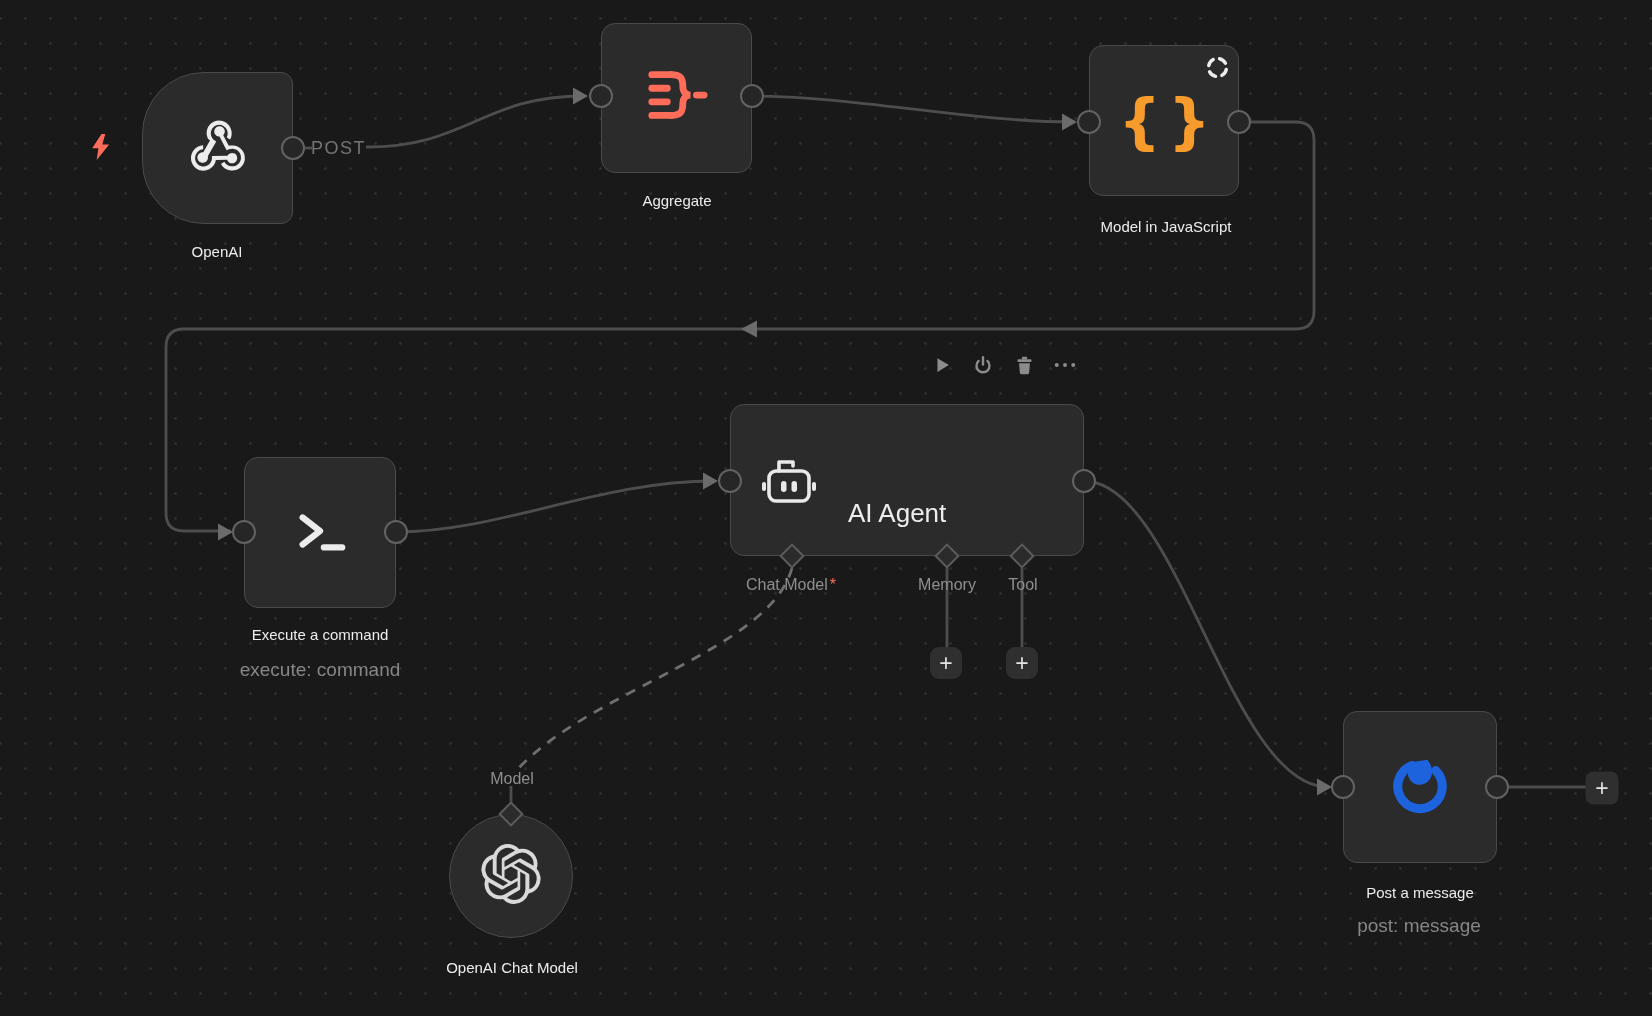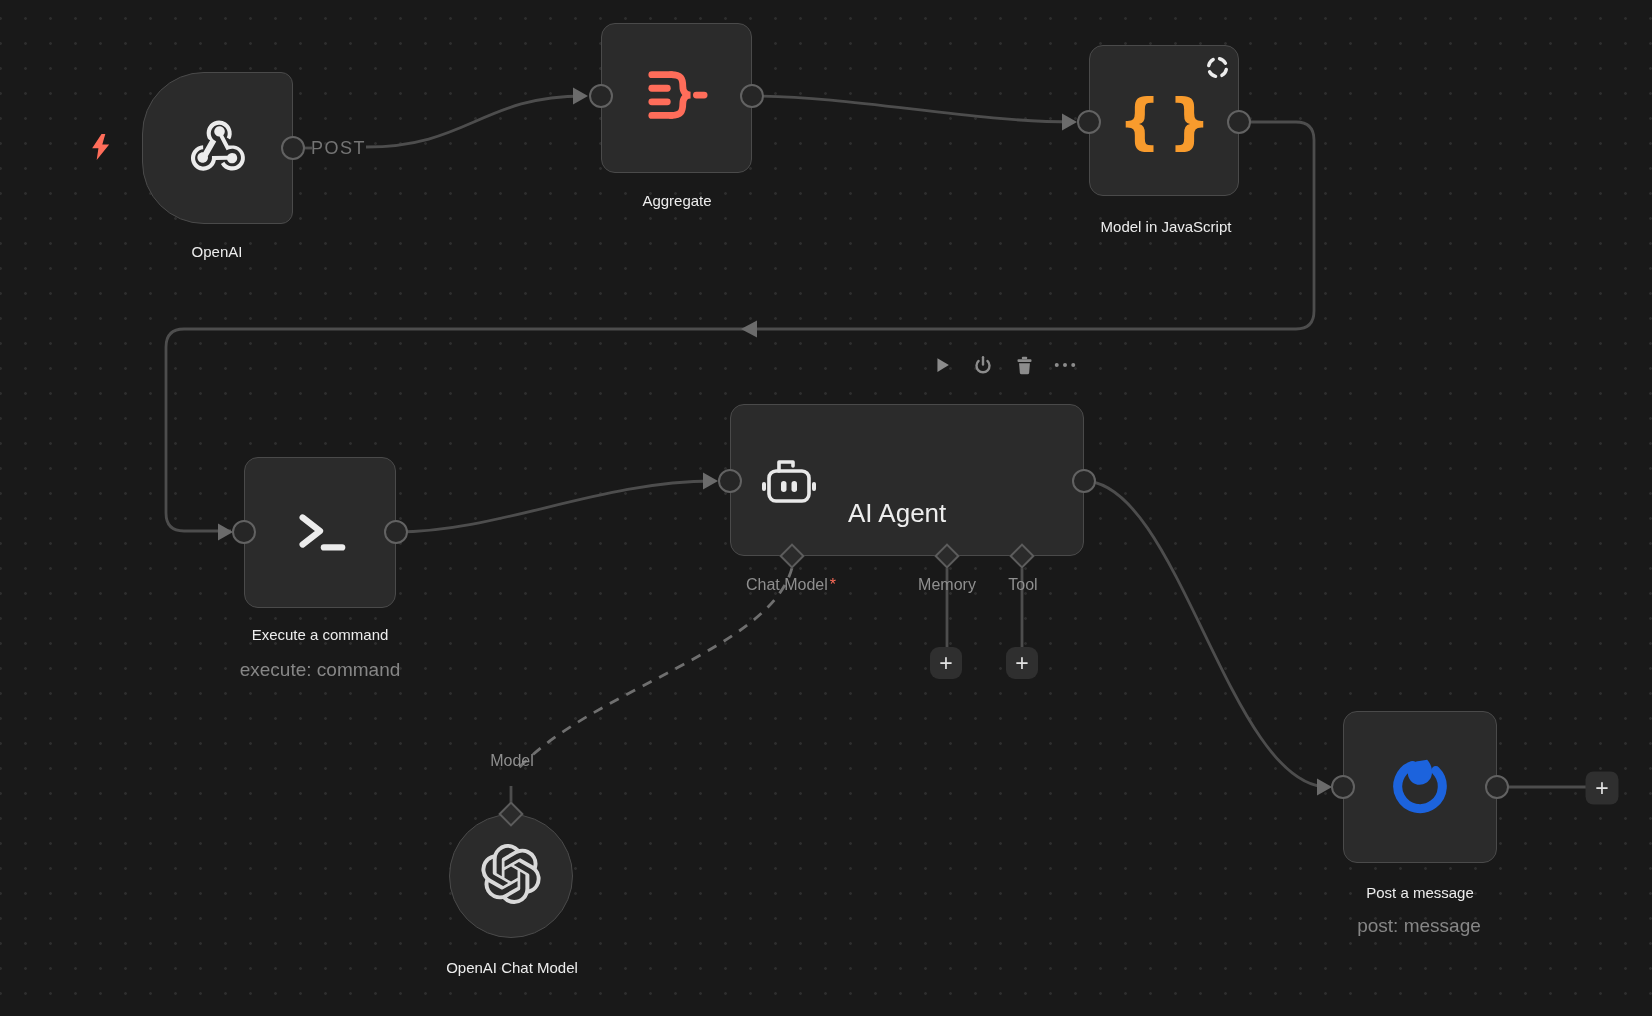--- a/index.html
+++ b/index.html
@@ -176,21 +176,21 @@
   <span class="port-label" style="left:791px;top:575px"><span>Chat Model</span><span class="req">*</span></span>
   <span class="port-label" style="left:947px;top:575px">Memory</span>
   <span class="port-label" style="left:1023px;top:575px">Tool</span>
   <div class="plus-btn plus-sm" style="left:946px;top:663px">
       <span>+</span>
     </div>
   <div class="plus-btn plus-sm" style="left:1022px;top:663px">
       <span>+</span>
     </div>
 
-  <span class="port-label" style="left:512px;top:751px">Model</span>
+  <span class="port-label" style="left:512px;top:769px">Model</span>
   <div class="node circle-node" style="left:449px;top:814px;width:124px;height:124px">
     <span>
       <svg width="60" height="60" viewBox="0 0 24 24">
         <path fill="#d9d9d9" d="M22.2819 9.8211a5.9847 5.9847 0 0 0-.5157-4.9108 6.0462 6.0462 0 0 0-6.5098-2.9A6.0651 6.0651 0 0 0 4.9807 4.1818a5.9847 5.9847 0 0 0-3.9977 2.9 6.0462 6.0462 0 0 0 .7427 7.0966 5.98 5.98 0 0 0 .511 4.9107 6.051 6.051 0 0 0 6.5146 2.9001A5.9847 5.9847 0 0 0 13.2599 24a6.0557 6.0557 0 0 0 5.7718-4.2058 5.9894 5.9894 0 0 0 3.9977-2.9001 6.0557 6.0557 0 0 0-.7475-7.0729zm-9.022 12.6081a4.4755 4.4755 0 0 1-2.8764-1.0408l.1419-.0804 4.7783-2.7582a.7948.7948 0 0 0 .3927-.6813v-6.7369l2.02 1.1686a.071.071 0 0 1 .038.052v5.5826a4.504 4.504 0 0 1-4.4945 4.4944zm-9.6607-4.1254a4.4708 4.4708 0 0 1-.5346-3.0137l.142.0852 4.783 2.7582a.7712.7712 0 0 0 .7806 0l5.8428-3.3685v2.3324a.0804.0804 0 0 1-.0332.0615L9.74 19.9502a4.4992 4.4992 0 0 1-6.1408-1.6464zM2.3408 7.8956a4.485 4.485 0 0 1 2.3655-1.9728V11.6a.7664.7664 0 0 0 .3879.6765l5.8144 3.3543-2.0201 1.1685a.0757.0757 0 0 1-.071 0l-4.8303-2.7865A4.504 4.504 0 0 1 2.3408 7.8956zm16.5963 3.8558L13.1038 8.364 15.1192 7.2a.0757.0757 0 0 1 .071 0l4.8303 2.7913a4.4944 4.4944 0 0 1-.6765 8.1042v-5.6772a.79.79 0 0 0-.407-.667zm2.0107-3.0231l-.142-.0852-4.7735-2.7818a.7759.7759 0 0 0-.7854 0L9.409 9.2297V6.8974a.0662.0662 0 0 1 .0284-.0615l4.8303-2.7866a4.4992 4.4992 0 0 1 6.6802 4.66zM8.3065 12.863l-2.02-1.1638a.0804.0804 0 0 1-.038-.0567V6.0742a4.4992 4.4992 0 0 1 7.3757-3.4537l-.142.0805L8.704 5.459a.7948.7948 0 0 0-.3927.6813zm1.0976-2.3654l2.602-1.4998 2.6069 1.4998v2.9994l-2.5974 1.4997-2.6067-1.4997Z"></path>
       </svg>
     </span>
   </div>
   <span class="diamond" style="left:511px;top:814px"></span>
   <span class="node-title" style="left:512px;top:954px">OpenAI Chat Model</span>
 

